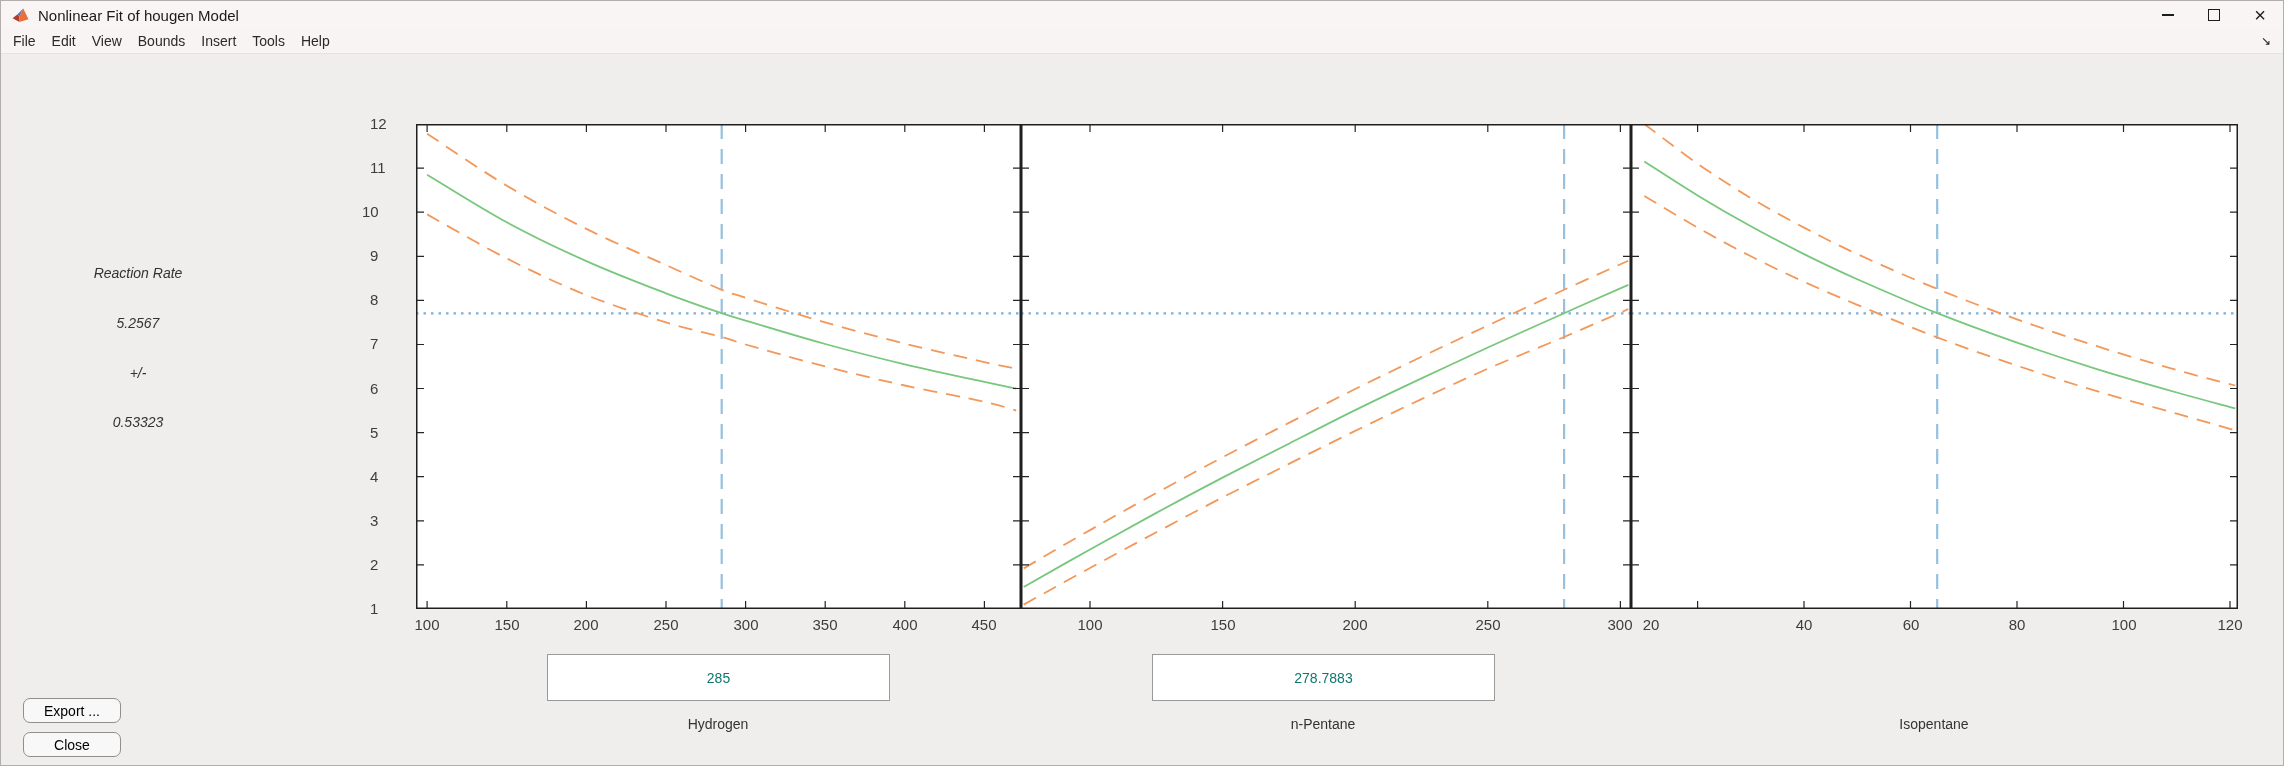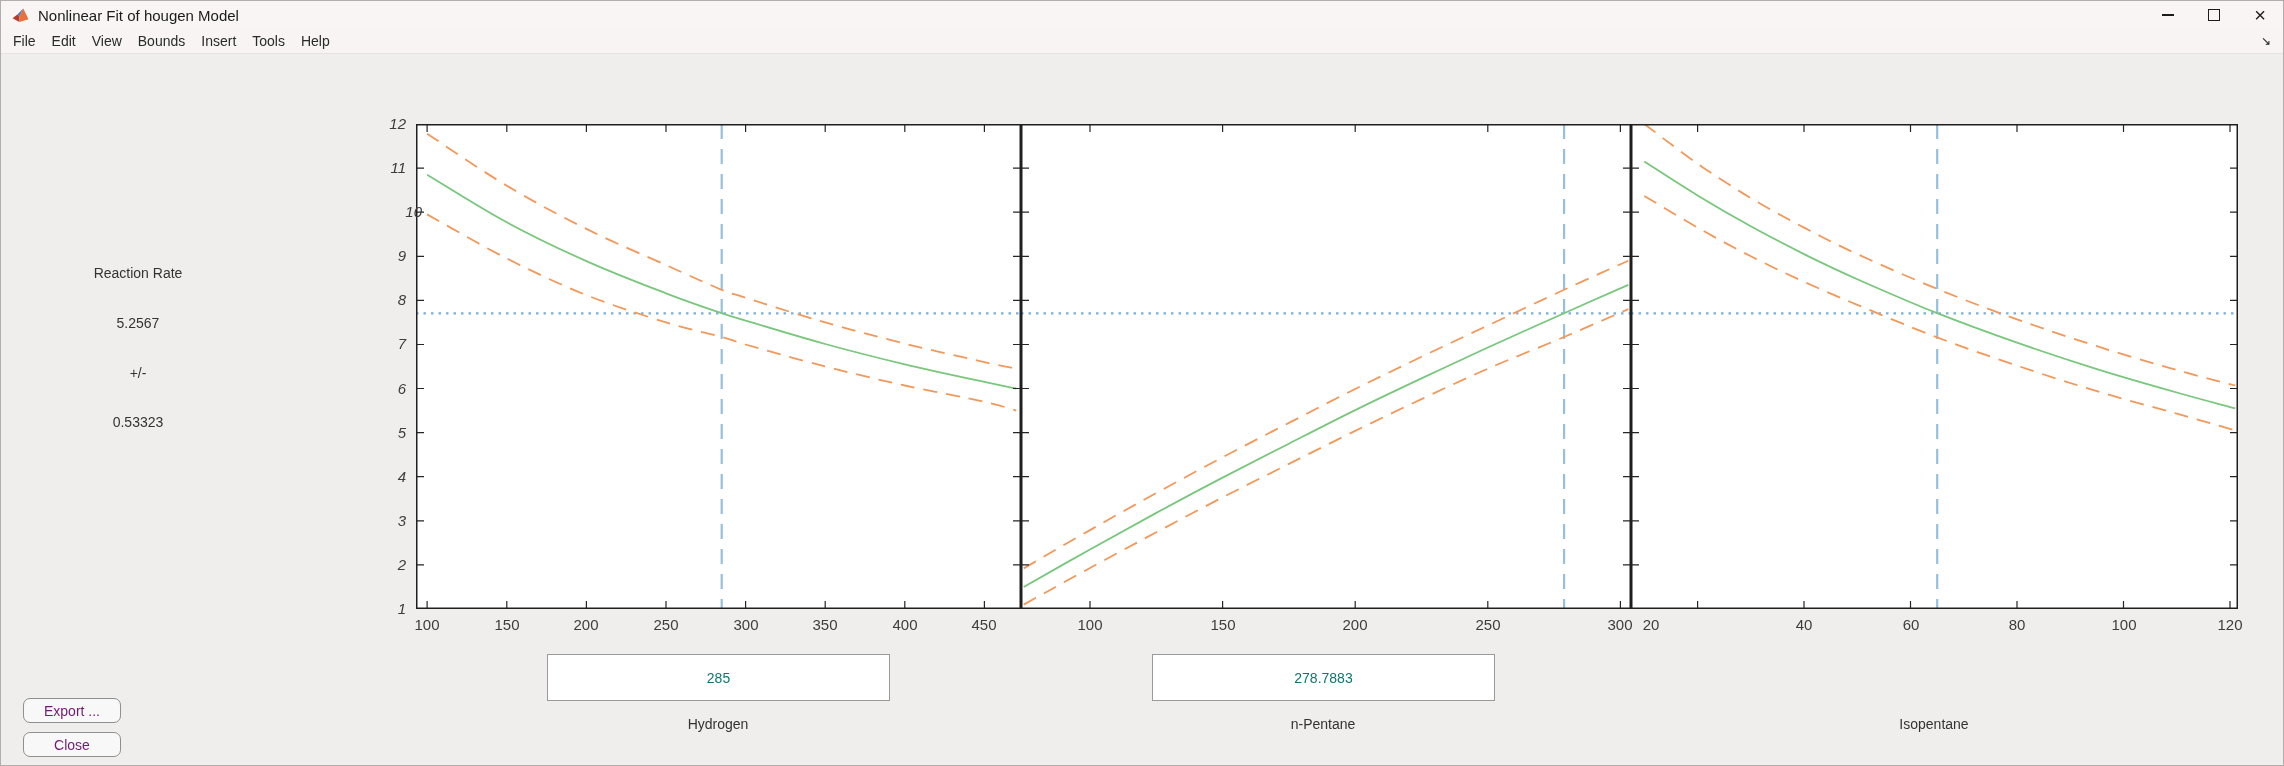--- a/index.html
+++ b/index.html
@@ -24,34 +24,34 @@
   
   #menubar {
     position:absolute; left:0; top:28px; width:100%; height:25px;
     background:#f7f4f3; display:flex; align-items:center; padding-left:4px;
     border-bottom:1px solid #e6e2e0;
   }
   .menu-item { font-size:14px; color:#2a2a2a; padding:2px 8px; }
   #menu-arrow { position:absolute; right:12px; top:5px; font-size:12px; color:#1c1c1c; }
   
   #figure { position:absolute; left:0; top:53px; width:2284px; height:713px; background:#f0eeed; }
-  .lp-text { position:absolute; left:37px; width:200px; text-align:center; font-size:14px; color:#333; }
+  .lp-text { position:absolute; left:37px; width:200px; text-align:center; font-size:14px; color:#333;font-style:italic; }
   .plot { position:absolute; }
   .axis-label { position:absolute; font-size:15px; color:#3d3d3d; }
-  .ylab { text-align:right;font-style:italic; }
+  .ylab { text-align:left; }
   .xlab { text-align:center; }
   .pred-input {
     position:absolute; background:#fff; border:1px solid #9a9a9a;
     text-align:center; font-size:14px; color:#0f766e; font-family:"Liberation Sans", sans-serif;
   }
   .pred-label { position:absolute; width:220px; text-align:center; font-size:14px; color:#333; }
   .ui-btn {
     position:absolute; left:22px; width:98px; height:25px;
     background:#f8f8f8; border:1px solid #8f8f8f; border-radius:7px;
-    font-size:14px; color:#701a75; font-family:"Liberation Sans", sans-serif;
+    font-size:14px; color:#000000; font-family:"Liberation Sans", sans-serif;
     display:flex; align-items:center; justify-content:center; cursor:default;
   }
 </style>
 </head>
 <body>
 
 <div id="window">
 
   <div id="menubar">
     <span class="menu-item">File</span>
@@ -136,21 +136,21 @@
         <div class="axis-label xlab" style="left: 957px; top: 562px; width: 52px;">450</div>
         <div class="axis-label ylab" style="left: 369px; top: 546px; width: 36px;">1</div>
         <div class="axis-label ylab" style="left: 369px; top: 502px; width: 36px;">2</div>
         <div class="axis-label ylab" style="left: 369px; top: 458px; width: 36px;">3</div>
         <div class="axis-label ylab" style="left: 369px; top: 414px; width: 36px;">4</div>
         <div class="axis-label ylab" style="left: 369px; top: 370px; width: 36px;">5</div>
         <div class="axis-label ylab" style="left: 369px; top: 326px; width: 36px;">6</div>
         <div class="axis-label ylab" style="left: 369px; top: 281px; width: 36px;">7</div>
         <div class="axis-label ylab" style="left: 369px; top: 237px; width: 36px;">8</div>
         <div class="axis-label ylab" style="left: 369px; top: 193px; width: 36px;">9</div>
-        <div class="axis-label ylab" style="left: 385px; top: 149px; width: 36px;">10</div>
+        <div class="axis-label ylab" style="left: 361px; top: 149px; width: 36px;">10</div>
         <div class="axis-label ylab" style="left: 369px; top: 105px; width: 36px;">11</div>
         <div class="axis-label ylab" style="left: 369px; top: 61px; width: 36px;">12</div>
         <div class="axis-label xlab" style="left: 1063px; top: 562px; width: 52px;">100</div>
         <div class="axis-label xlab" style="left: 1196px; top: 562px; width: 52px;">150</div>
         <div class="axis-label xlab" style="left: 1328px; top: 562px; width: 52px;">200</div>
         <div class="axis-label xlab" style="left: 1461px; top: 562px; width: 52px;">250</div>
         <div class="axis-label xlab" style="left: 1593px; top: 562px; width: 52px;">300</div>
         <div class="axis-label xlab" style="left: 1624px; top: 562px; width: 52px;">20</div>
         <div class="axis-label xlab" style="left: 1777px; top: 562px; width: 52px;">40</div>
         <div class="axis-label xlab" style="left: 1884px; top: 562px; width: 52px;">60</div>

